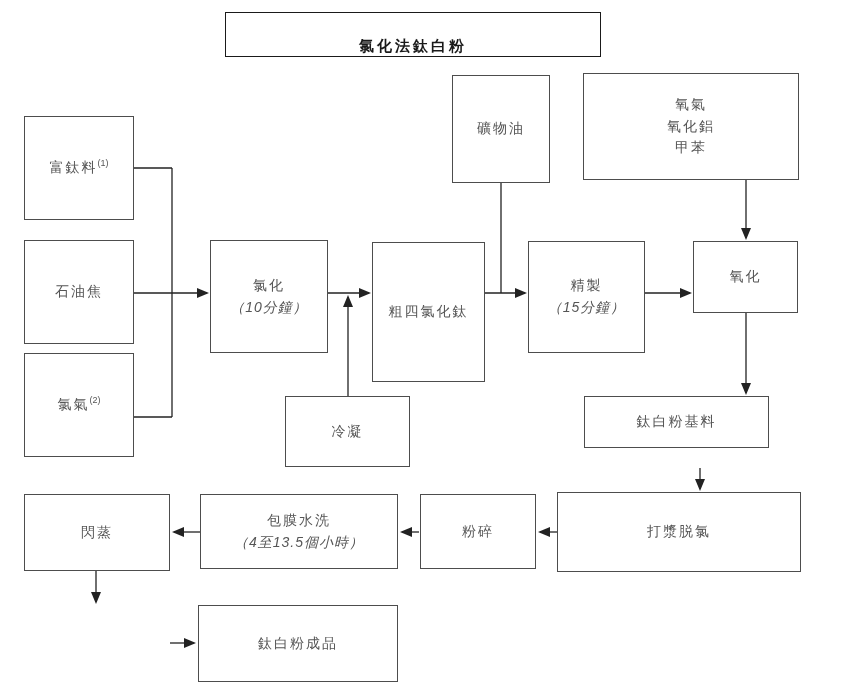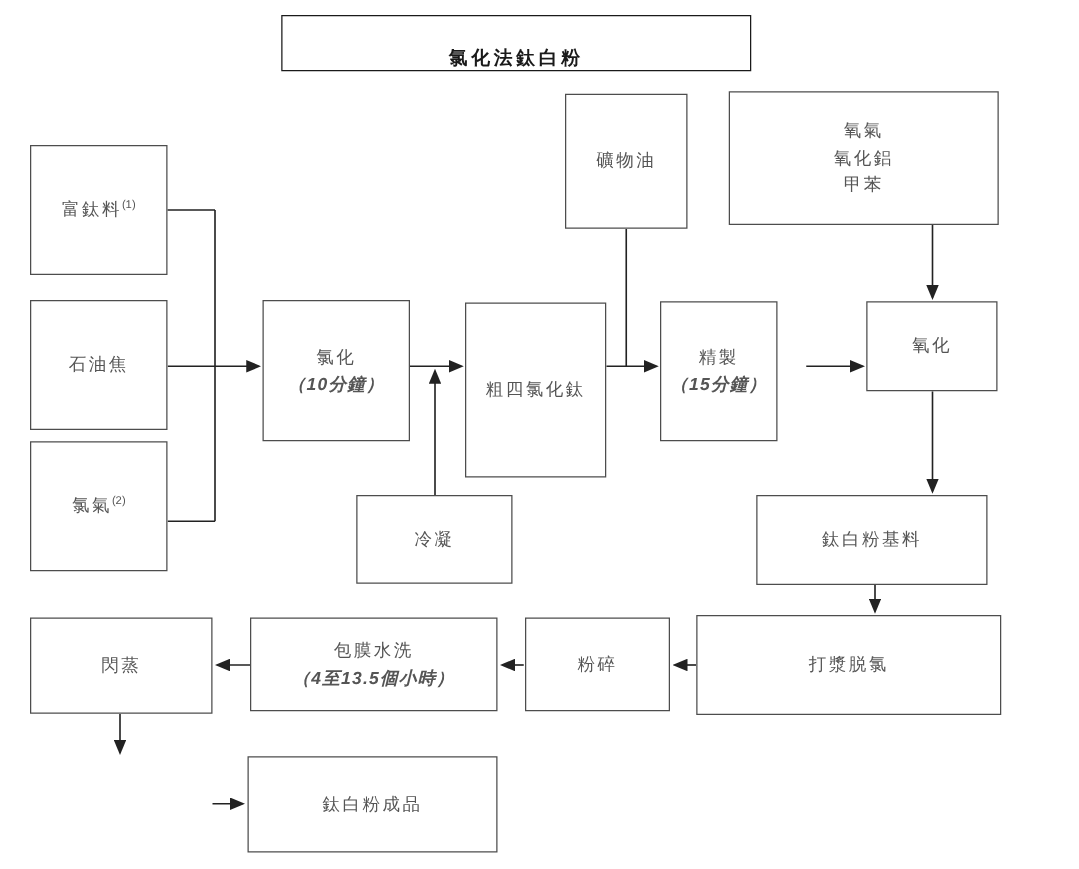--- a/index.html
+++ b/index.html
@@ -17,21 +17,21 @@
   #connectors{position:absolute;left:0;top:0;width:863px;height:695px;}
   #connectors line{stroke:var(--line);stroke-width:1.3;}
   #connectors .arrowhead{fill:var(--line);}
   .node{
     position:absolute;box-sizing:border-box;border:1px solid var(--border);
     background:var(--bg);display:flex;flex-direction:column;align-items:center;
     justify-content:center;text-align:left;color:var(--text);
     font-size:14px;line-height:1.55;letter-spacing:2px;
   }
   .node sup{font-size:9px;letter-spacing:0;vertical-align:super;line-height:0;}
-  .sub{font-style:italic;font-weight:700;letter-spacing:1px;}
+  .sub{font-style:italic;font-weight:400;letter-spacing:1px;}
   .title-box{
     position:absolute;box-sizing:border-box;border:1px solid var(--title);
     background:var(--bg);display:flex;align-items:flex-end;justify-content:center;
     font-weight:700;font-size:15px;color:var(--title);letter-spacing:3px;
   }
 </style>
 </head>
 <body>
 
 <div id="canvas">
@@ -90,36 +90,36 @@
   </div>
 
   <div class="node" style="left:452px;top:75px;width:98px;height:108px">
     <span>礦物油</span>
   </div>
 
   <div class="node" style="left:285px;top:396px;width:125px;height:71px">
     <span>冷凝</span>
   </div>
 
-  <div class="node" style="left:528px;top:241px;width:94px;height:112px">
+  <div class="node" style="left:528px;top:241px;width:117px;height:112px">
     <span>精製</span>
     <span class="sub">（15分鐘）</span>
   </div>
 
   <div class="node" style="left:583px;top:73px;width:216px;height:107px">
     <span>氧氣</span>
     <span>氧化鋁</span>
     <span>甲苯</span>
   </div>
 
   <div class="node" style="left:693px;top:241px;width:105px;height:72px">
     <span>氧化</span>
   </div>
 
-  <div class="node" style="left:605px;top:396px;width:185px;height:72px">
+  <div class="node" style="left:584px;top:396px;width:185px;height:52px">
     <span>鈦白粉基料</span>
   </div>
 
   <div class="node" style="left:557px;top:492px;width:244px;height:80px">
     <span>打漿脱氯</span>
   </div>
 
   <div class="node" style="left:420px;top:494px;width:116px;height:75px">
     <span>粉碎</span>
   </div>

